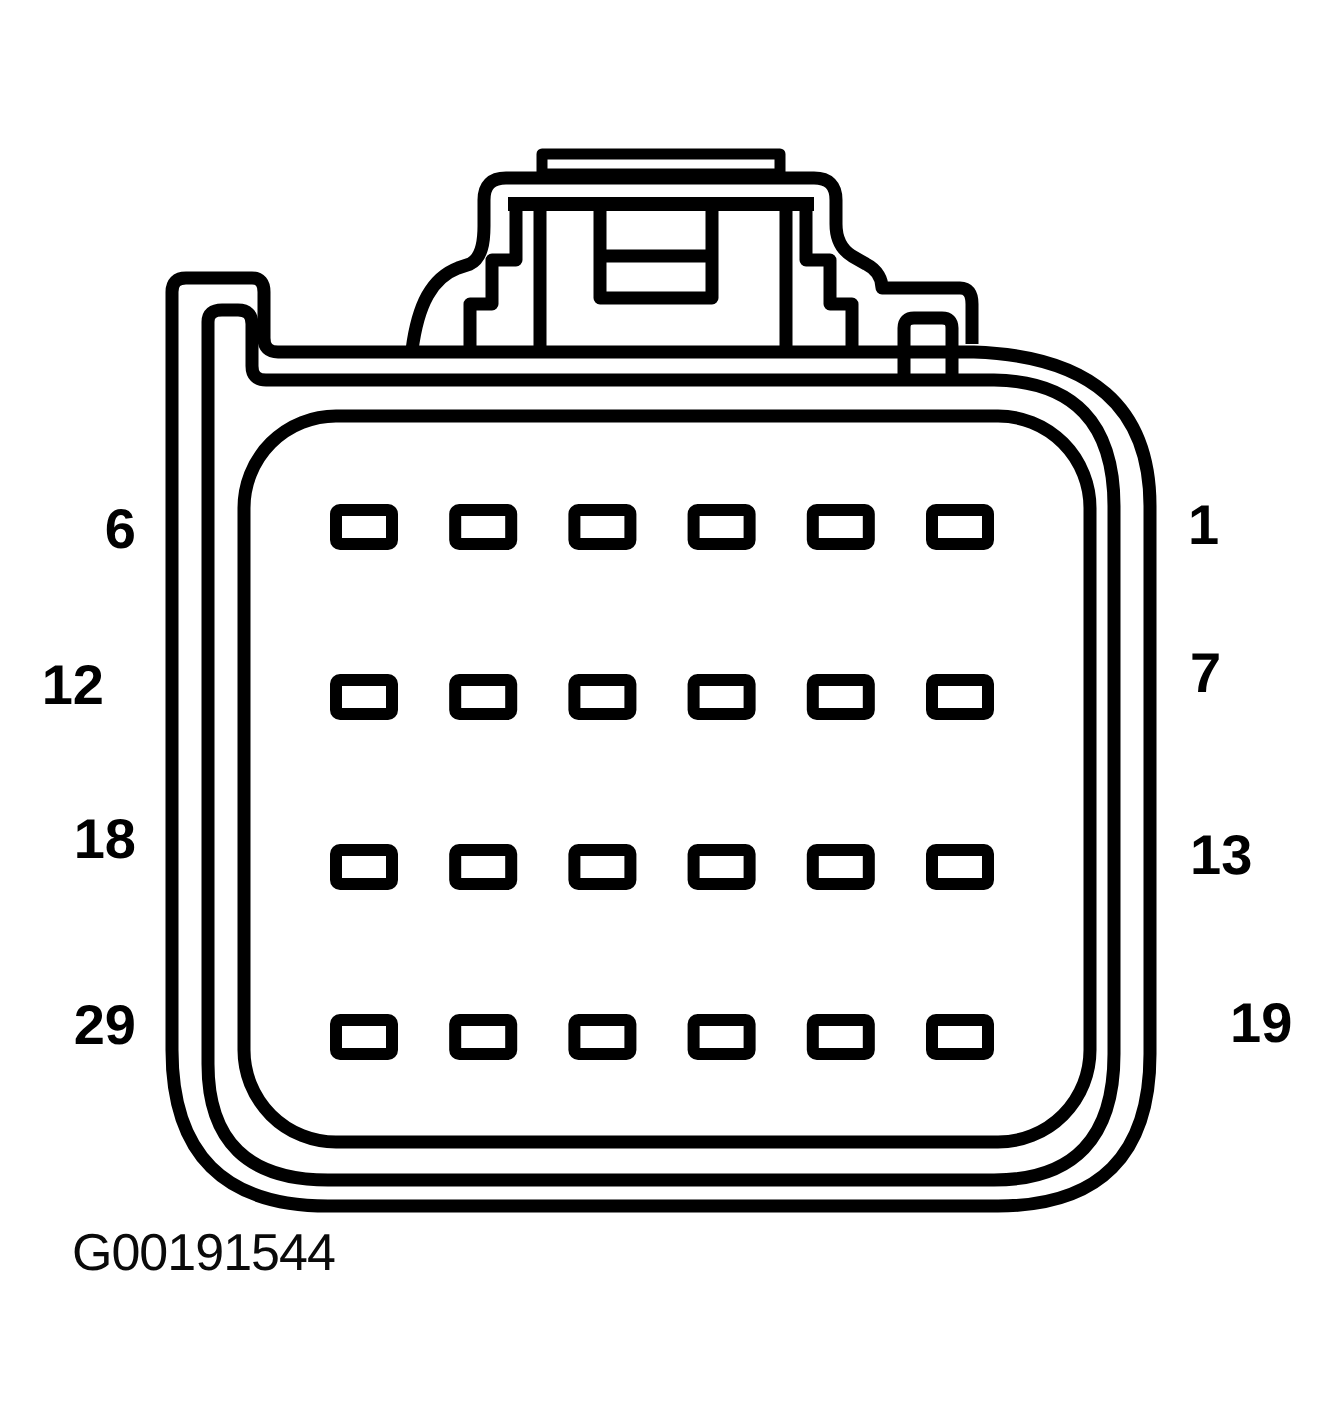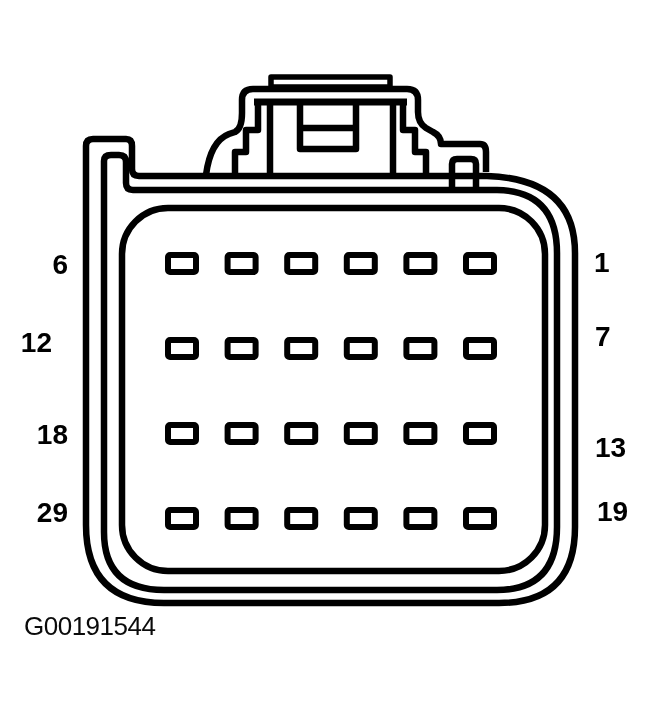--- a/index.html
+++ b/index.html
@@ -5,21 +5,21 @@
   html,body{margin:0;padding:0;background:#ffffff;}
   body{width:662px;height:711px;font-family:"Liberation Sans",sans-serif;}
   .stage{position:relative;width:662px;height:711px;background:#fff;overflow:hidden;}
   svg{position:absolute;left:0;top:0;}
   .ln{fill:none;stroke:#000;stroke-width:6.5;stroke-linecap:butt;stroke-linejoin:round;}
   .ln-thin{stroke-width:5.5;}
   .ln-bar{stroke-width:7;}
   #pin-grid rect{fill:none;stroke:#000;stroke-width:6;}
   .pin-label{position:absolute;font-weight:bold;font-size:28px;line-height:28px;color:#000;white-space:nowrap;}
   .pin-label.left{width:50px;text-align:right;}
-  .caption{position:absolute;left:24px;top:613px;font-size:26px;line-height:26px;letter-spacing:-0.5px;color:#0a0a0a;white-space:nowrap;}
+  .caption{position:absolute;left:36px;top:613px;font-size:26px;line-height:26px;letter-spacing:-0.5px;color:#0a0a0a;white-space:nowrap;}
 </style>
 </head>
 <body>
 
 <div class="stage">
 
   <svg width="662" height="711" viewBox="0 0 662 711">
 
     <path class="ln" d="M 86,146 Q 86,139 93,139 L 126,139 Q 132,139 132,146 L 132,169 Q 132,176 139,176
          L 487,176 Q 575,179 575,253 L 575,527 Q 575,603 499,603 L 164,603 Q 86,603 86,525 Z"></path>
@@ -69,22 +69,22 @@
         <rect x="227.6" y="510.0" width="28" height="17" rx="2"></rect>
         <rect x="287.2" y="510.0" width="28" height="17" rx="2"></rect>
         <rect x="346.8" y="510.0" width="28" height="17" rx="2"></rect>
         <rect x="406.4" y="510.0" width="28" height="17" rx="2"></rect>
         <rect x="466.0" y="510.0" width="28" height="17" rx="2"></rect>
       </g>
   </svg>
 
   <div class="pin-label left" style="left:18px;top:251px;">6</div>
   <div class="pin-label left" style="left:2px;top:329px;">12</div>
-  <div class="pin-label left" style="left:18px;top:421px;">18</div>
+  <div class="pin-label left" style="left:18px;top:406px;">18</div>
   <div class="pin-label left" style="left:18px;top:499px;">29</div>
 
   <div class="pin-label" style="left:594px;top:249px;">1</div>
   <div class="pin-label" style="left:595px;top:323px;">7</div>
-  <div class="pin-label" style="left:595px;top:434px;text-align:right;">13</div>
-  <div class="pin-label" style="left:597px;top:498px;">19</div>
+  <div class="pin-label" style="left:595px;top:414px;text-align:right;">13</div>
+  <div class="pin-label" style="left:615px;top:498px;">19</div>
 
   <div class="caption">G00191544</div>
 </div>
 
 </body></html>

